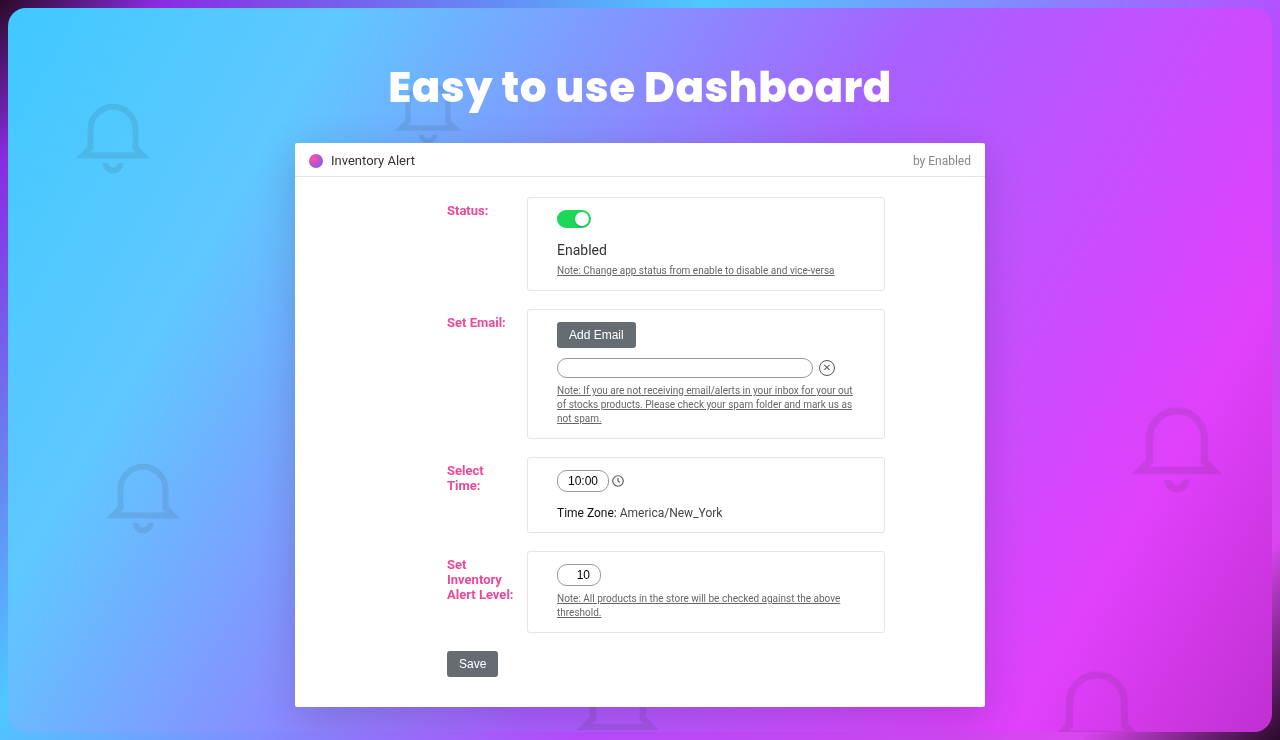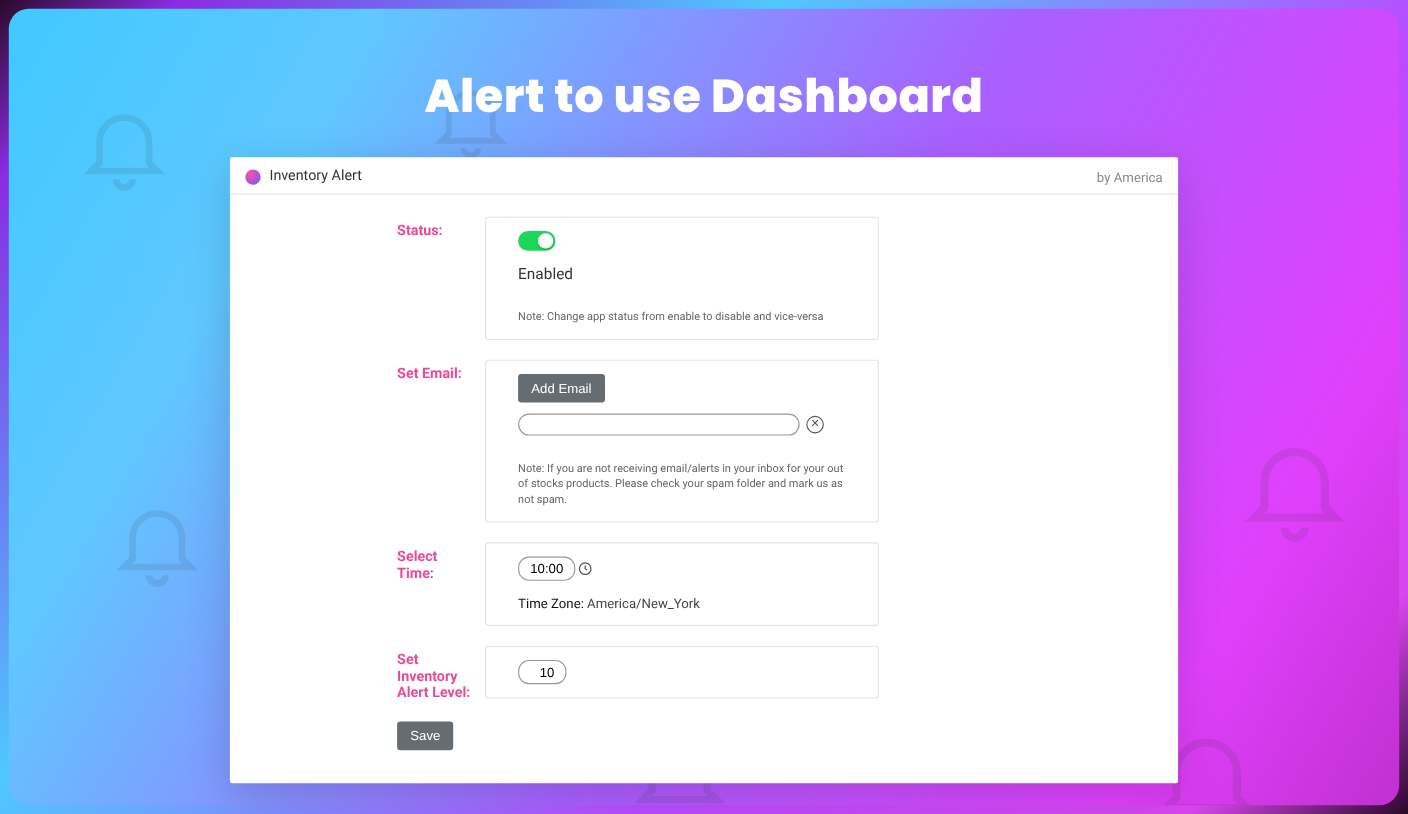--- a/index.html
+++ b/index.html
@@ -27,21 +27,21 @@
     font-size: 42px;
     letter-spacing: 0.5px;
     padding-top: 56px;
     font-family: "Poppins", -apple-system, sans-serif;
   }
   .bells { position:absolute; inset:8px; overflow:hidden; pointer-events:none; }
   .bell { position:absolute; opacity:0.10; }
   .bell svg { width:100%; height:100%; }
   .card {
     position: relative;
-    width: 862px;
+    width: 690px;
     margin: 24px auto 0;
     background: #fff;
     border-radius: 2px;
     box-shadow: 0 10px 40px rgba(0,0,0,0.15);
     padding-bottom: 30px;
     min-height: 520px;
   }
   .card-header {
     display: flex;
     align-items: center;
@@ -77,21 +77,21 @@
   .toggle {
     width: 34px; height: 18px; border-radius: 18px; background: #1dd75b;
     position: relative; display: inline-block; cursor: pointer;
   }
   .toggle::after {
     content: ""; position: absolute; right: 2px; top: 2px; width: 14px; height: 14px;
     background: #fff; border-radius: 50%;
     box-shadow: 0 1px 2px rgba(0,0,0,0.2);
   }
   .enabled-text { font-size: 14px; color: #333; margin-top: 10px; }
-  .note { font-size: 10px; color: #666; margin-top: 24px; line-height: 1.4; }
+  .note { font-size: 10px; color: #666; margin-top: 6px; line-height: 1.4; text-decoration: underline; }
   .btn {
     background: #666d72; color: #fff; border: none; padding: 6px 12px;
     border-radius: 3px; font-size: 12px; cursor: pointer;
   }
   .email-row { display: flex; align-items: center; gap: 6px; margin-top: 10px; }
   .text-input {
     border: 1px solid #999; border-radius: 10px; padding: 4px 10px;
     font-size: 12px; width: 256px; height: 20px;
   }
   .remove-icon {
@@ -149,30 +149,30 @@
       </svg>
   </div>
   <div class="bell" style="left:560px; bottom:-20px; width:100px; height:100px;">
     <svg viewBox="0 0 24 24" fill="none" stroke="#2a2a2a" stroke-width="1.6">
         <path d="M18 16v-5a6 6 0 10-12 0v5l-2 2h16l-2-2z"></path>
         <path d="M10 20a2 2 0 004 0"></path>
       </svg>
   </div>
 </div>
 
-<h1 class="page-title">Alert to use Dashboard</h1>
+<h1 class="page-title">Easy to use Dashboard</h1>
 
 <div class="card">
 
   <div class="card-header">
     <div class="app-title-wrap">
       <span class="app-logo"></span>
       <span>Inventory Alert</span>
     </div>
-    <span class="by-vendor">by America</span>
+    <span class="by-vendor">by Enabled</span>
   </div>
 
   <div class="form-body">
 
     <div class="form-row">
       <div class="form-label">Status:</div>
       <div class="form-field">
         <div class="panel">
           <span class="toggle"></span>
           <div class="enabled-text">Enabled</div>
@@ -213,20 +213,21 @@
           </div>
         </div>
       </div>
     </div>
 
     <div class="form-row">
       <div class="form-label">Set Inventory Alert Level:</div>
       <div class="form-field">
         <div class="panel">
           <input class="num-input" type="text" value="10" style="">
+          <div class="note">Note: All products in the store will be checked against the above threshold.</div>
         </div>
       </div>
     </div>
 
     <div class="save-row">
       <button class="btn">Save</button>
     </div>
 
   </div>
 </div>

